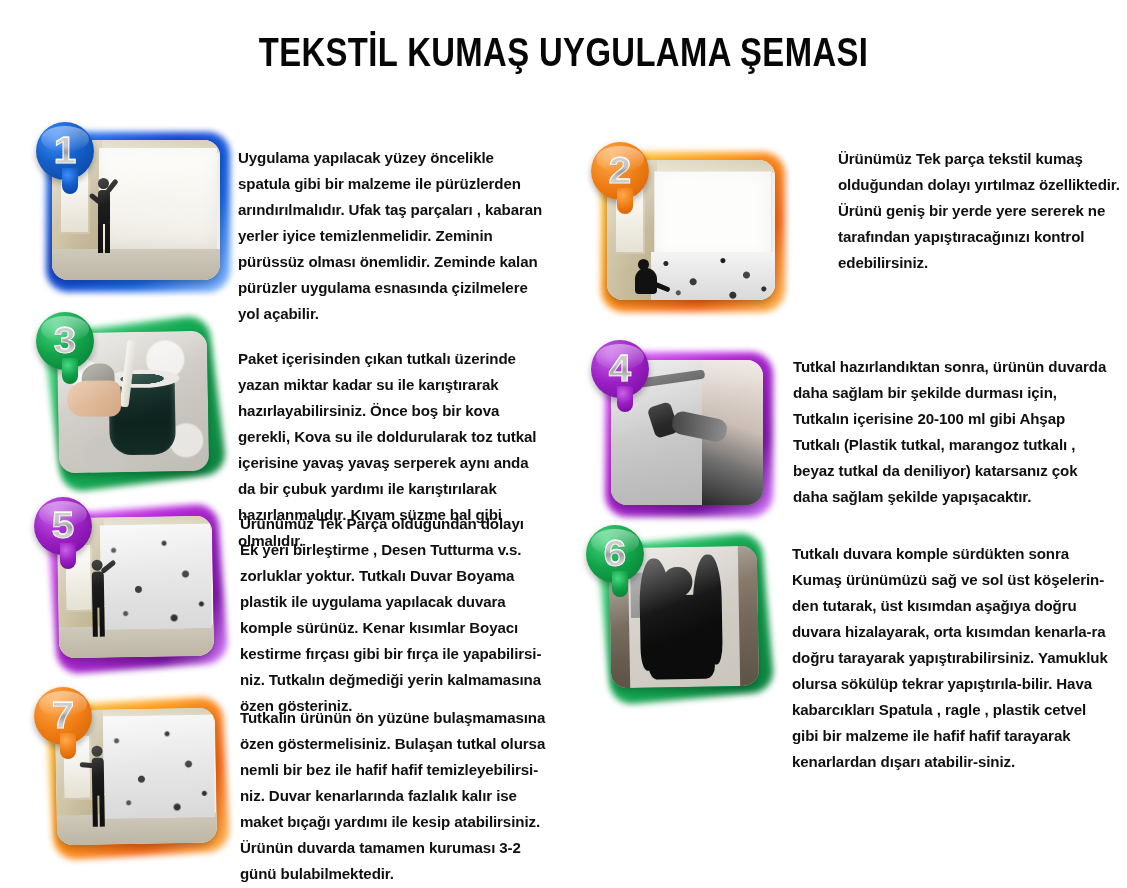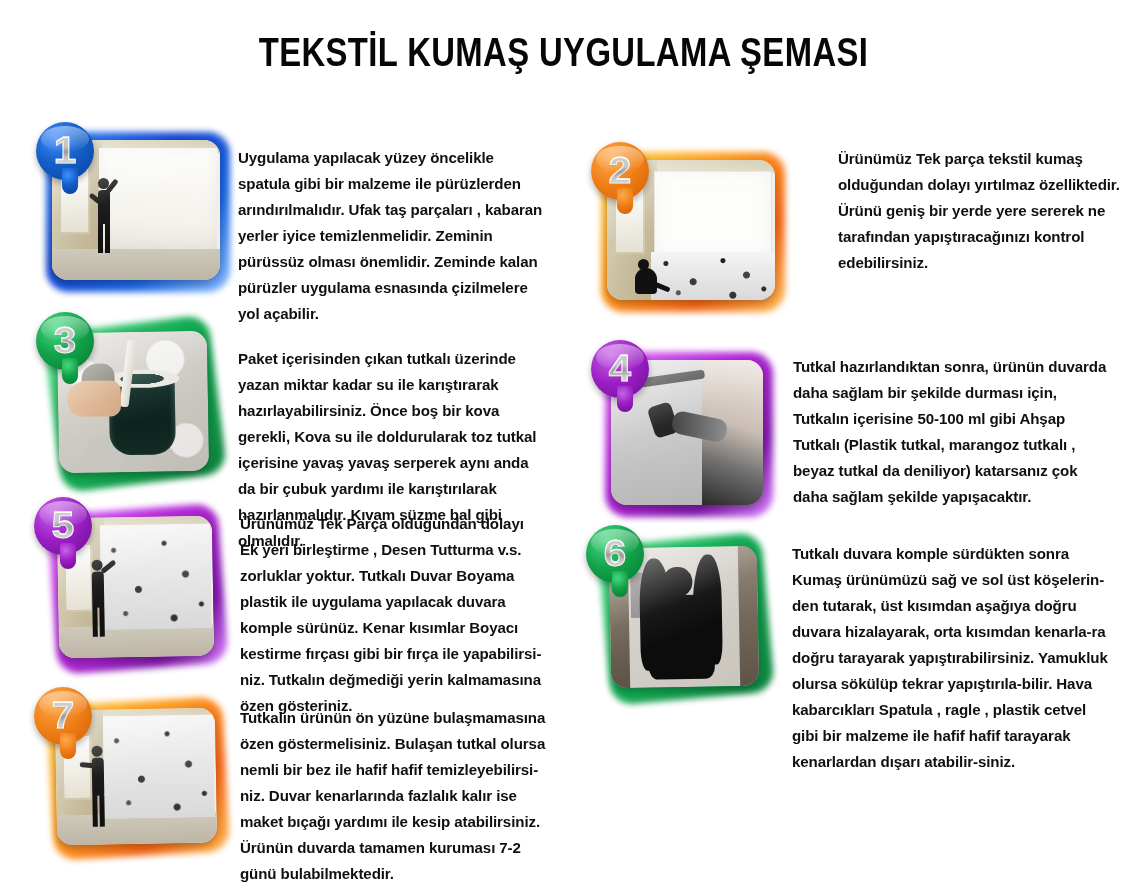--- a/index.html
+++ b/index.html
@@ -281,21 +281,21 @@
             </div>
           </div>
           <div class="sheen"></div>
         </div>
       </div>
       <div class="badge" style="left:6px;top:2px;background:radial-gradient(circle at 35% 28%,#c763e8 0%,#9b1fc4 48%,#6d0b93 100%);">
         <span class="gloss"></span>
         <span class="num">4</span>
       </div>
     </div>
-    <div class="step-text" style="left:208px;top:16px;width:318px;">Tutkal hazırlandıktan sonra, ürünün duvarda daha sağlam bir şekilde durması için, Tutkalın içerisine 50-100 ml gibi Ahşap Tutkalı (Plastik tutkal, marangoz tutkalı , beyaz tutkal da deniliyor) katarsanız çok daha sağlam şekilde yapışacaktır.</div>
+    <div class="step-text" style="left:208px;top:16px;width:318px;">Tutkal hazırlandıktan sonra, ürünün duvarda daha sağlam bir şekilde durması için, Tutkalın içerisine 20-100 ml gibi Ahşap Tutkalı (Plastik tutkal, marangoz tutkalı , beyaz tutkal da deniliyor) katarsanız çok daha sağlam şekilde yapışacaktır.</div>
   </div>
 
   <div class="step" style="left:30px;top:495px;width:530px;">
     <div class="step-fig">
       <div class="frame" style="left:28px;top:22px;width:155px;height:140px;transform:rotate(-4deg);">
         <div class="glow" style="background:linear-gradient(135deg,#e36bff 0%,#b31fd8 40%,#7c0ea8 78%,#d77bff 100%);"></div>
         <div class="plate" style="transform:rotate(3deg);">
           <div class="photo">
             <div class="room">
               <div class="ceil"></div>
@@ -368,16 +368,16 @@
             <div class="person p-arm" style="left:24px;top:52px;width:20px;transform:rotate(6deg);"></div>
           </div>
           <div class="sheen"></div>
         </div>
       </div>
       <div class="badge" style="left:4px;top:2px;background:radial-gradient(circle at 35% 28%,#ffa94d 0%,#f07f16 48%,#d15f05 100%);">
         <span class="gloss"></span>
         <span class="num">7</span>
       </div>
     </div>
-    <div class="step-text" style="left:210px;top:20px;width:315px;">Tutkalın ürünün ön yüzüne bulaşmamasına özen göstermelisiniz. Bulaşan tutkal olursa nemli bir bez ile hafif hafif temizleyebilirsi-niz. Duvar kenarlarında fazlalık kalır ise maket bıçağı yardımı ile kesip atabilirsiniz. Ürünün duvarda tamamen kuruması 7-2 günü bulabilmektedir.</div>
+    <div class="step-text" style="left:210px;top:20px;width:315px;">Tutkalın ürünün ön yüzüne bulaşmamasına özen göstermelisiniz. Bulaşan tutkal olursa nemli bir bez ile hafif hafif temizleyebilirsi-niz. Duvar kenarlarında fazlalık kalır ise maket bıçağı yardımı ile kesip atabilirsiniz. Ürünün duvarda tamamen kuruması 3-2 günü bulabilmektedir.</div>
   </div>
 
 </div>
 
 </body></html>

